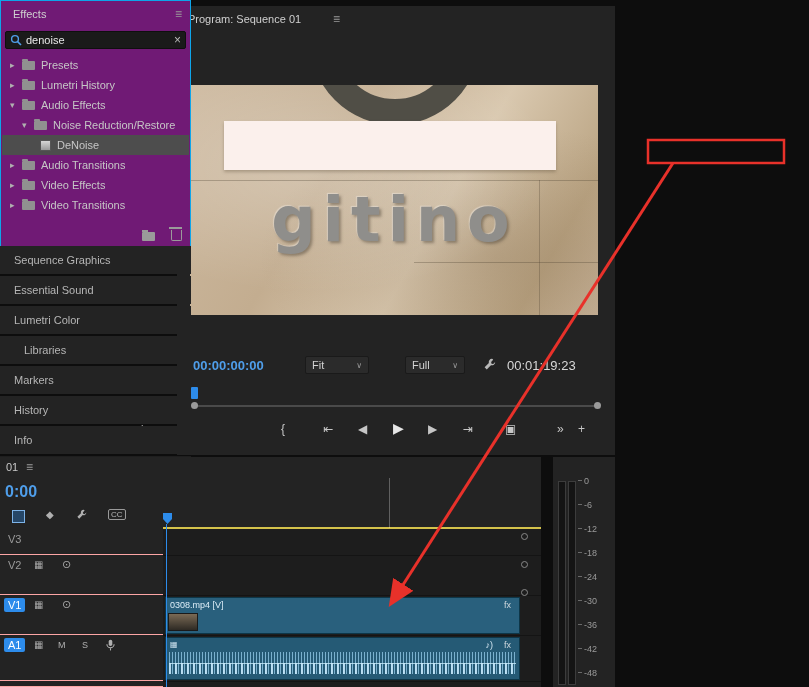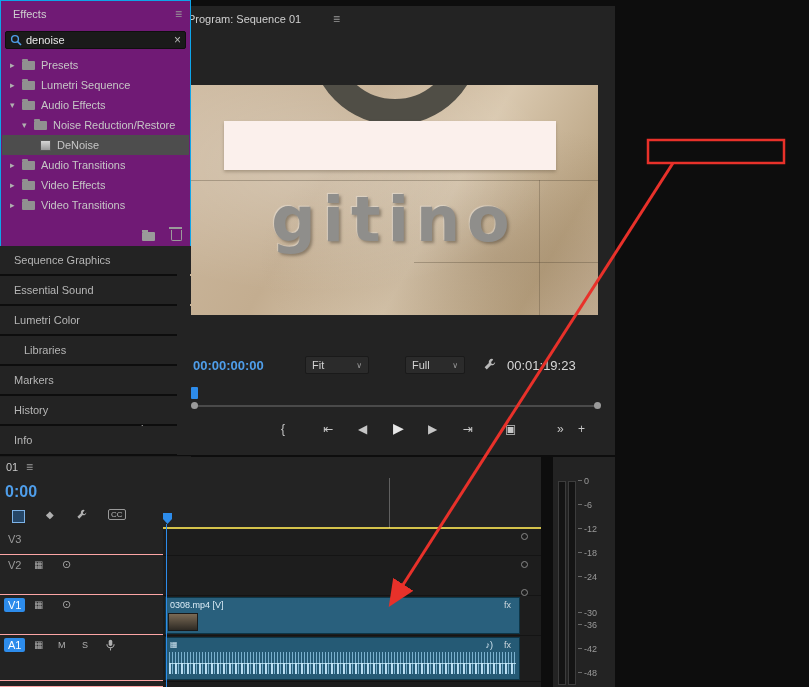--- a/index.html
+++ b/index.html
@@ -231,21 +231,21 @@
         <span class="clear-x">×</span>
       </div>
       <div class="tree-row lvl0" style="top:54px;">
         <span class="chev">▸</span>
         <span class="folder"></span>
         <span class="tree-label">Presets</span>
       </div>
       <div class="tree-row lvl0" style="top:74px;">
         <span class="chev">▸</span>
         <span class="folder"></span>
-        <span class="tree-label">Lumetri Sequence</span>
+        <span class="tree-label">Lumetri History</span>
       </div>
       <div class="tree-row lvl0" style="top:94px;">
         <span class="chev">▾</span>
         <span class="folder"></span>
         <span class="tree-label">Audio Effects</span>
       </div>
       <div class="tree-row lvl1" style="top:114px;">
         <span class="chev">▾</span>
         <span class="folder"></span>
         <span class="tree-label">Noise Reduction/Restore</span>
@@ -357,21 +357,21 @@
   </div>
 
   <div id="meter" class="panel">
     <div class="mbar mb1"></div>
     <div class="mbar mb2"></div>
     <span class="mlabel" style="top:20px;">0</span>
     <span class="mlabel" style="top:44px;">-6</span>
     <span class="mlabel" style="top:68px;">-12</span>
     <span class="mlabel" style="top:92px;">-18</span>
     <span class="mlabel" style="top:116px;">-24</span>
-    <span class="mlabel" style="top:152px;">-30</span>
+    <span class="mlabel" style="top:140px;">-30</span>
     <span class="mlabel" style="top:164px;">-36</span>
     <span class="mlabel" style="top:188px;">-42</span>
     <span class="mlabel" style="top:212px;">-48</span>
   </div>
 
   <svg id="overlay" width="809" height="687" viewBox="0 0 809 687">
     <defs>
       <marker id="arrowhead" markerWidth="9" markerHeight="8" refX="7" refY="4" orient="auto">
         <polygon points="0 0, 9 4, 0 8" fill="#e8312a"></polygon>
       </marker>

